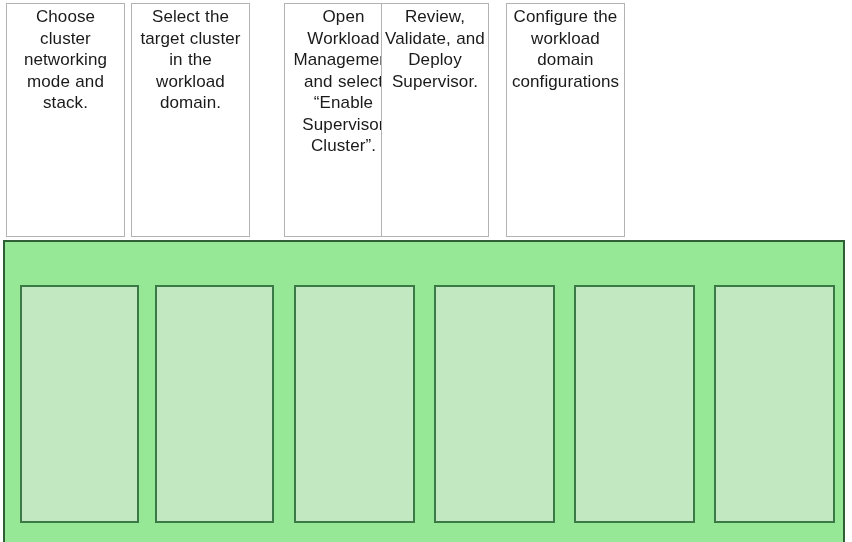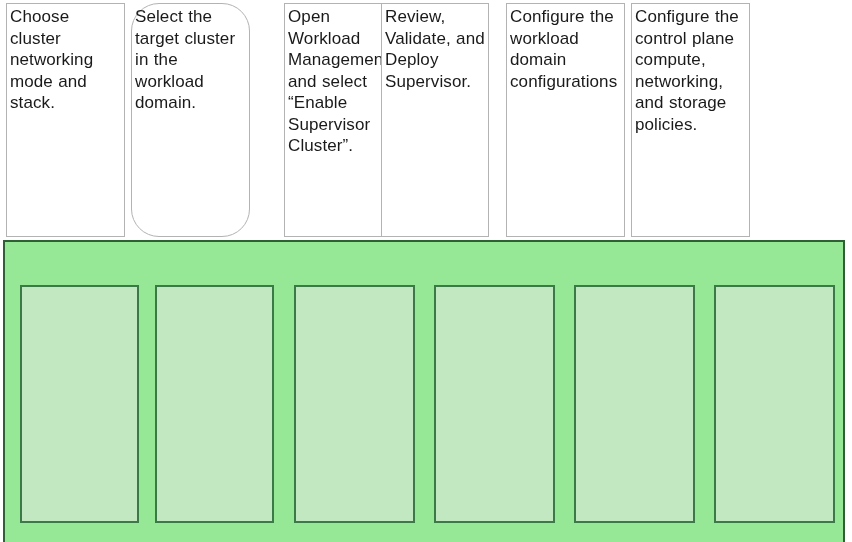--- a/index.html
+++ b/index.html
@@ -26,21 +26,21 @@
   .step-card {
     position: absolute;
     top: 3px;
     height: 234px;
     box-sizing: border-box;
     background: #ffffff;
     border: 1px solid #b3b3b3;
   }
   .step-card-text {
     display: block;
-    text-align: left;
+    text-align: center;
     font-size: 17px;
     line-height: 21.5px;
     color: #1a1a1a;
     padding: 2px 3px 0 3px;
     letter-spacing: 0.1px;
     word-spacing: 0.5px;
   }
 
   
   #green-band {
@@ -65,39 +65,36 @@
 </style>
 </head>
 <body>
 
 <div id="steps-row">
 
   <div class="step-card" style="left:6px; width:119px;">
     <span class="step-card-text">Choose cluster networking mode and stack.</span>
   </div>
 
-  <div class="step-card" style="left:131px; width:119px;border-radius:28px;">
+  <div class="step-card" style="left:131px; width:119px;">
     <span class="step-card-text">Select the target cluster in the workload domain.</span>
   </div>
 
   <div class="step-card" style="left:256px; width:119px;margin-left:28px;">
     <span class="step-card-text">Open Workload Management and select “Enable Supervisor Cluster”.</span>
   </div>
 
   <div class="step-card" style="left:381px; width:108px;">
     <span class="step-card-text">Review, Validate, and Deploy Supervisor.</span>
   </div>
 
   <div class="step-card" style="left:506px; width:119px;">
     <span class="step-card-text">Configure the workload domain configurations</span>
   </div>
 
-  <div class="step-card" style="left:631px; width:119px;">
-    <span class="step-card-text">Configure the control plane compute, networking, and storage policies.</span>
-  </div>
 
 </div>
 
 <div id="green-band">
 
   <div class="green-cell" style="left:15px; width:119px;">
     <span></span>
   </div>
 
   <div class="green-cell" style="left:150px; width:119px;">

